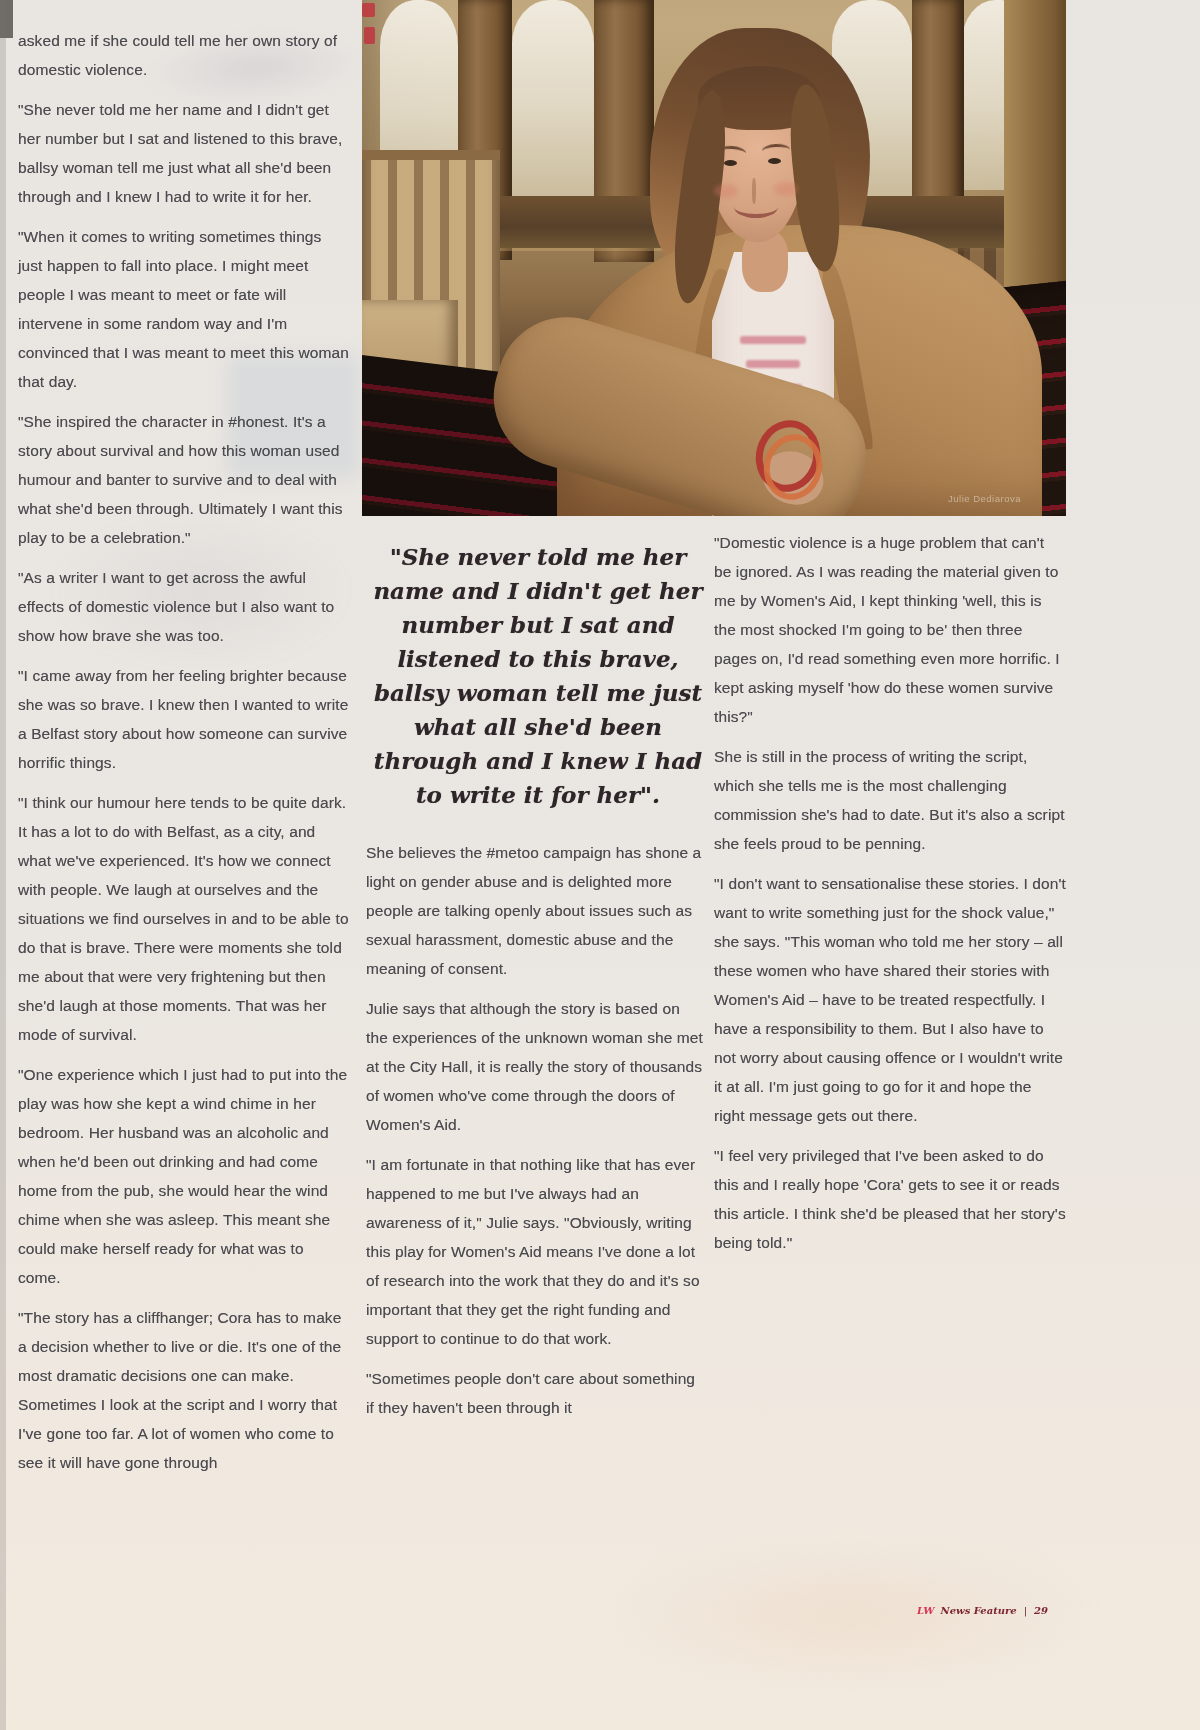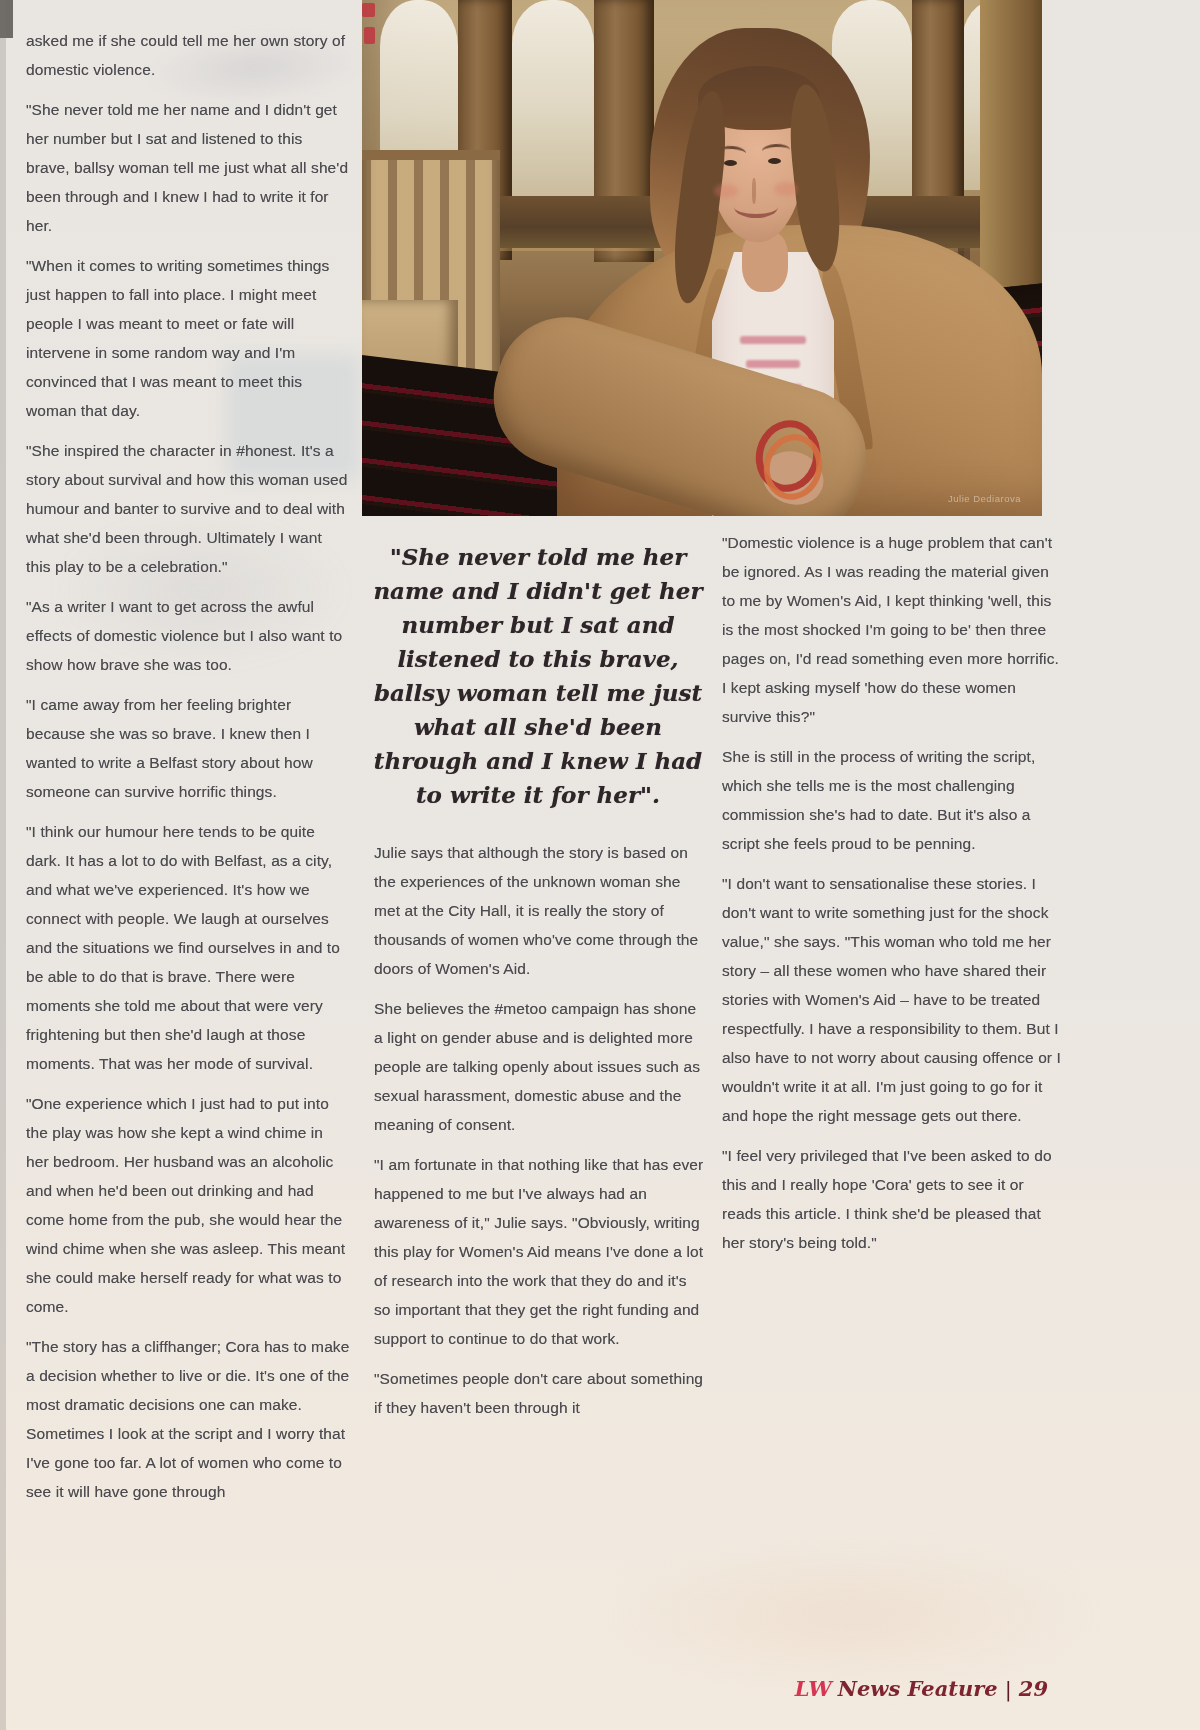--- a/index.html
+++ b/index.html
@@ -2,39 +2,39 @@
 <html><head>
 <meta charset="utf-8">
 <style>
   html,body{margin:0;padding:0;background:#d8d5d1;}
   .page{position:relative;width:1200px;height:1730px;overflow:hidden;
         background:linear-gradient(180deg,#e9e6e2 0%,#eae6e1 55%,#efe8e0 78%,#f3eade 100%);
         font-family:"Liberation Sans",sans-serif;}
   
   .col{position:absolute;color:#4b4a4f;font-size:15.5px;line-height:29px;
        text-shadow:0 0 .6px rgba(75,74,79,.55);letter-spacing:.1px;}
-  .col p{margin:0 0 11px 8px;}
+  .col p{margin:0 0 11px 0;}
   .col-left{left:18px;top:26px;width:332px;}
   .col-mid{left:366px;top:838px;width:338px;}
   .col-right{left:714px;top:528px;width:352px;}
   
   .quote{position:absolute;left:370px;top:540px;width:336px;
          font-family:"DejaVu Serif","Liberation Serif",serif;
          font-weight:bold;font-style:italic;font-size:23px;line-height:34px;
          color:#2e2529;text-align:center;text-shadow:0 0 .7px rgba(46,37,41,.5);}
   
-  .footer{position:absolute;top:1676px;right:152px;
+  .footer{position:absolute;top:1605px;right:152px;
           font-family:"DejaVu Serif","Liberation Serif",serif;
-          font-style:italic;font-weight:bold;font-size:21px;color:#7d2430;}
+          font-style:italic;font-weight:bold;font-size:10px;color:#7d2430;}
   .footer .brand{color:#d63654;margin-right:6px;}
   .footer .sep{font-weight:normal;margin:0 7px;color:#5c1c25;}
   
   .photo{position:absolute;left:362px;top:0;width:680px;height:516px;overflow:hidden;
          background:linear-gradient(180deg,#c5ac82 0%,#b59a6e 30%,#8a6b46 58%,#4a3524 80%,#2c1e15 100%);
-         box-shadow:inset 0 -60px 80px rgba(20,10,5,.45);}
+         box-shadow:inset 0 -60px 80px rgba(20,10,5,.45);padding-left:24px;}
   .photo *{position:absolute;}
   .window{background:linear-gradient(180deg,#f4f0e7 0%,#e3dcc9 55%,#cdbfa0 100%);
           border-radius:46% 46% 0 0/22% 22% 0 0;opacity:.92;}
   .pillar{background:linear-gradient(90deg,#6f5130 0%,#93714a 35%,#7c5a35 70%,#5b4126 100%);
           box-shadow:inset -6px 0 10px rgba(30,18,8,.5);}
   .entab{left:0;top:196px;width:838px;height:52px;
          background:linear-gradient(180deg,#6e5130,#57402a 60%,#6e5633);
          box-shadow:0 3px 0 rgba(214,180,120,.35);}
   .rail{left:400px;top:248px;width:438px;height:52px;
         background:repeating-linear-gradient(90deg,#8a6a44 0 14px,#5e452c 14px 26px);opacity:.85;}
@@ -170,22 +170,22 @@
     <p>"As a writer I want to get across the awful effects of domestic violence but I also want to show how brave she was too.</p>
     <p>"I came away from her feeling brighter because she was so brave. I knew then I wanted to write a Belfast story about how someone can survive horrific things.</p>
     <p>"I think our humour here tends to be quite dark. It has a lot to do with Belfast, as a city, and what we've experienced. It's how we connect with people. We laugh at ourselves and the situations we find ourselves in and to be able to do that is brave. There were moments she told me about that were very frightening but then she'd laugh at those moments. That was her mode of survival.</p>
     <p>"One experience which I just had to put into the play was how she kept a wind chime in her bedroom. Her husband was an alcoholic and when he'd been out drinking and had come home from the pub, she would hear the wind chime when she was asleep. This meant she could make herself ready for what was to come.</p>
     <p>"The story has a cliffhanger; Cora has to make a decision whether to live or die. It's one of the most dramatic decisions one can make. Sometimes I look at the script and I worry that I've gone too far. A lot of women who come to see it will have gone through</p>
   </div>
 
   <div class="quote">"She never told me her name and I didn't get her number but I sat and listened to this brave, ballsy woman tell me just what all she'd been through and I knew I had to write it for her".</div>
 
   <div class="col col-mid">
+    <p>She believes the #metoo campaign has shone a light on gender abuse and is delighted more people are talking openly about issues such as sexual harassment, domestic abuse and the meaning of consent.</p>
     <p>Julie says that although the story is based on the experiences of the unknown woman she met at the City Hall, it is really the story of thousands of women who've come through the doors of Women's Aid.</p>
-    <p>She believes the #metoo campaign has shone a light on gender abuse and is delighted more people are talking openly about issues such as sexual harassment, domestic abuse and the meaning of consent.</p>
     <p>"I am fortunate in that nothing like that has ever happened to me but I've always had an awareness of it," Julie says. "Obviously, writing this play for Women's Aid means I've done a lot of research into the work that they do and it's so important that they get the right funding and support to continue to do that work.</p>
     <p>"Sometimes people don't care about something if they haven't been through it</p>
   </div>
 
   <div class="col col-right">
     <p>"Domestic violence is a huge problem that can't be ignored. As I was reading the material given to me by Women's Aid, I kept thinking 'well, this is the most shocked I'm going to be' then three pages on, I'd read something even more horrific. I kept asking myself 'how do these women survive this?"</p>
     <p>She is still in the process of writing the script, which she tells me is the most challenging commission she's had to date. But it's also a script she feels proud to be penning.</p>
     <p>"I don't want to sensationalise these stories. I don't want to write something just for the shock value," she says. "This woman who told me her story – all these women who have shared their stories with Women's Aid – have to be treated respectfully. I have a responsibility to them. But I also have to not worry about causing offence or I wouldn't write it at all. I'm just going to go for it and hope the right message gets out there.</p>
     <p>"I feel very privileged that I've been asked to do this and I really hope 'Cora' gets to see it or reads this article. I think she'd be pleased that her story's being told."</p>
   </div>

